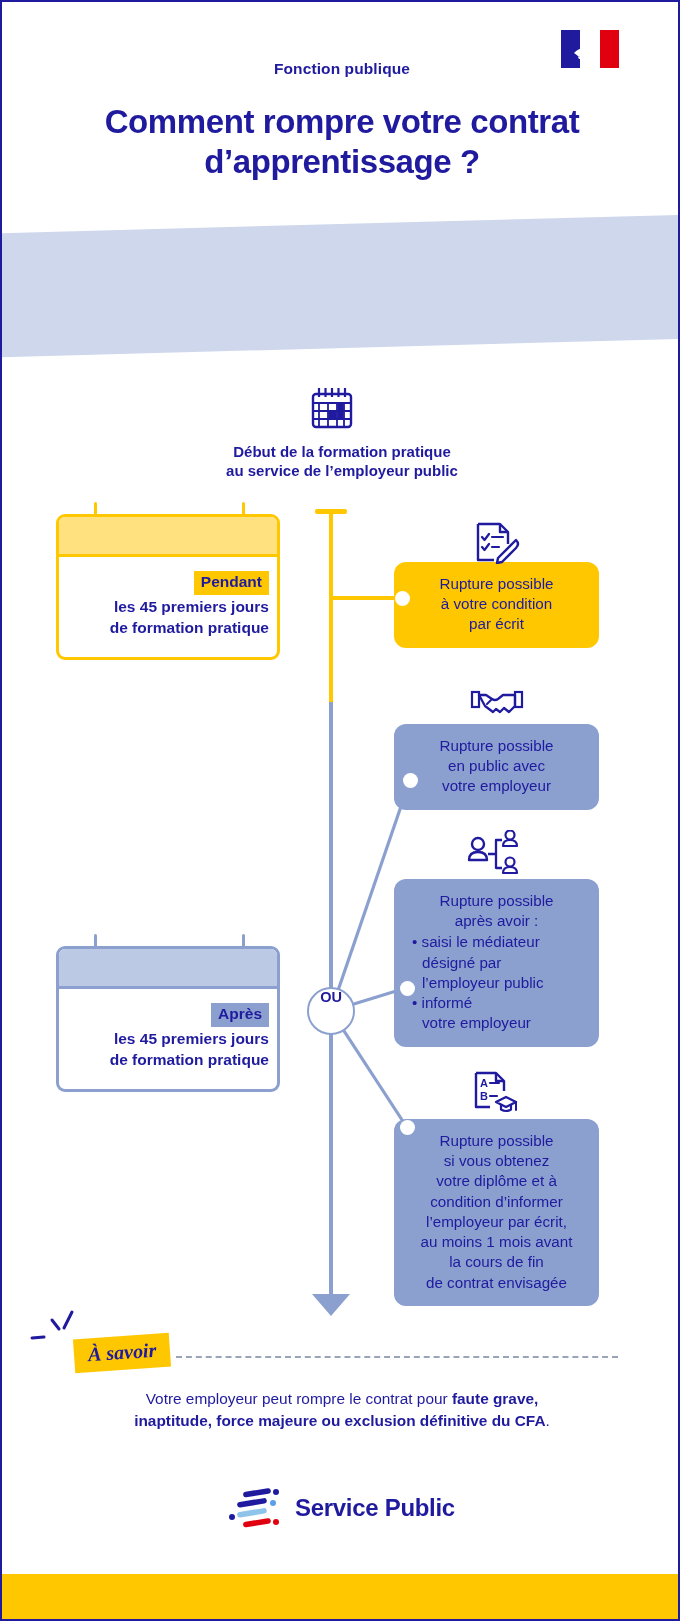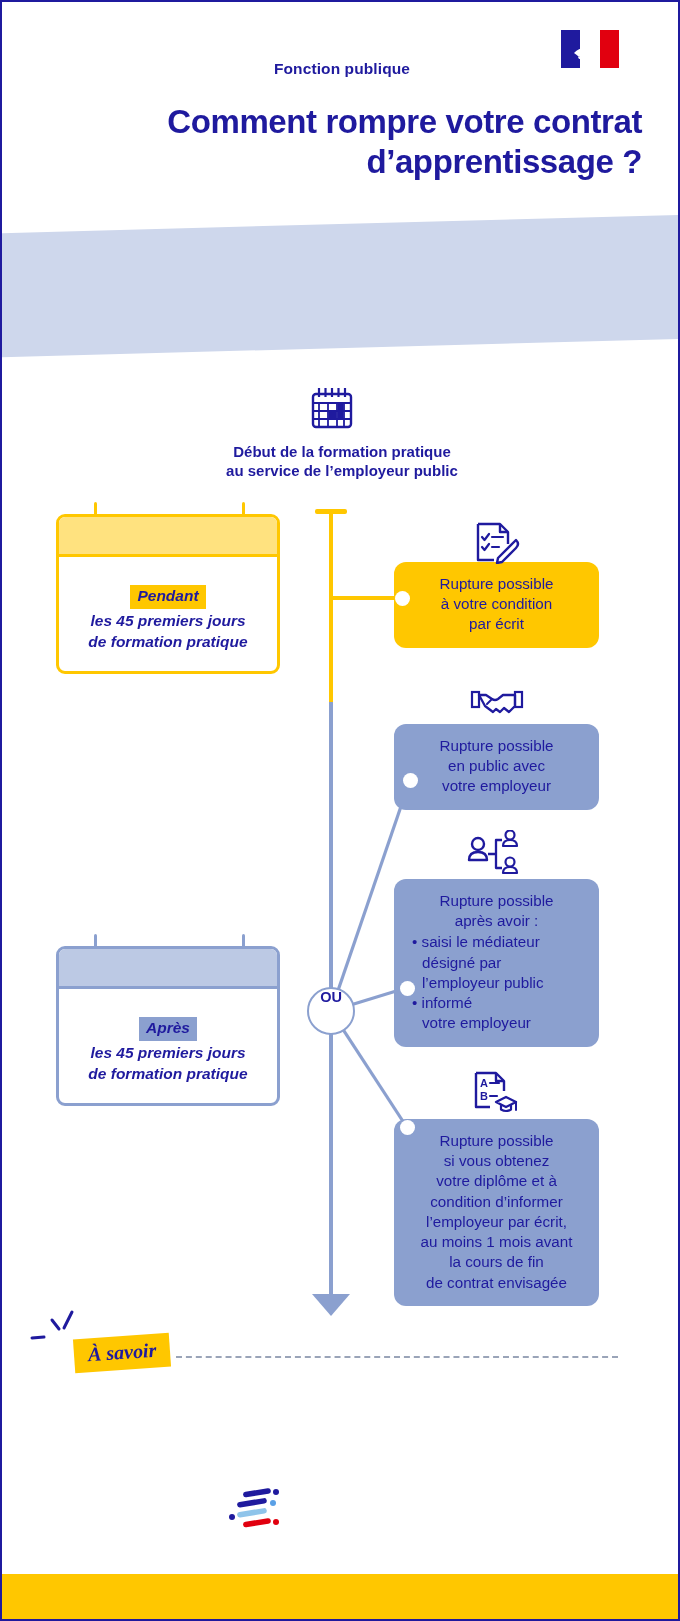--- a/index.html
+++ b/index.html
@@ -49,21 +49,21 @@
     font-weight: bold;
     color: #1f1a9e;
     letter-spacing: 0.1px;
   }
 
   .main-title {
     position: absolute;
     top: 100px;
     left: 40px;
     width: 600px;
-    text-align: right;
+    text-align: center;
     font-size: 33px;
     line-height: 1.22;
     font-weight: bold;
     color: #1f1a9e;
     letter-spacing: -0.4px;
   }
 
   
   .intro-band-wrap {
     position: absolute;
@@ -148,27 +148,26 @@
     width: 224px;
     border-radius: 9px;
     background: #ffffff;
     overflow: hidden;
   }
   .cal-card .band {
     height: 40px;
     width: 100%;
   }
   .cal-card .body {
-    padding: 28px 8px 18px 8px;
-    text-align: center;
+    padding: 14px 8px 18px 8px;
+    text-align: right;
     font-size: 15.5px;
     line-height: 1.35;
     font-weight: bold;
     color: #1f1a9e;
-    font-style: italic;
   }
   .cal-card .tag {
     display: inline-block;
     padding: 1px 7px 2px 7px;
     margin-bottom: 2px;
     font-weight: bold;
     font-size: 15.5px;
     color: #1f1a9e;
   }
 
@@ -464,28 +463,33 @@
   </div>
 
   <svg class="sparkles" width="52" height="46" viewBox="0 0 52 46">
     <line x1="44" y1="4" x2="36" y2="20" stroke="#1f1a9e" stroke-width="3" stroke-linecap="round"></line>
     <line x1="24" y1="12" x2="31" y2="21" stroke="#1f1a9e" stroke-width="3" stroke-linecap="round"></line>
     <line x1="4" y1="30" x2="16" y2="29" stroke="#1f1a9e" stroke-width="3" stroke-linecap="round"></line>
   </svg>
   <div class="savoir-badge">À savoir</div>
   <div class="savoir-dash"></div>
 
+  <div class="savoir-text">
+    <span>Votre employeur peut rompre le contrat pour </span><b>faute grave,</b><br>
+    <b>inaptitude, force majeure ou exclusion définitive du CFA</b><span>.</span>
+  </div>
 
   <div class="footer-logo">
     <svg width="58" height="44" viewBox="0 0 58 44">
       <rect x="18" y="4" width="28" height="5.5" rx="2.8" transform="rotate(-9 32 7)" fill="#1f1a9e"></rect>
       <circle cx="51" cy="6" r="3" fill="#1f1a9e"></circle>
       <rect x="12" y="14" width="30" height="5.5" rx="2.8" transform="rotate(-9 27 17)" fill="#1f1a9e"></rect>
       <circle cx="48" cy="17" r="3" fill="#5aa0e6"></circle>
       <rect x="12" y="24" width="30" height="5.5" rx="2.8" transform="rotate(-9 27 27)" fill="#8fc4ea"></rect>
       <circle cx="7" cy="31" r="3" fill="#1f1a9e"></circle>
       <rect x="18" y="34" width="28" height="5.5" rx="2.8" transform="rotate(-9 32 37)" fill="#e1000f"></rect>
       <circle cx="51" cy="36" r="3" fill="#e1000f"></circle>
     </svg>
+    <span class="footer-logo-text">Service Public</span>
   </div>
 
   <div class="bottom-bar"></div>
 </div>
 
 </body></html>

